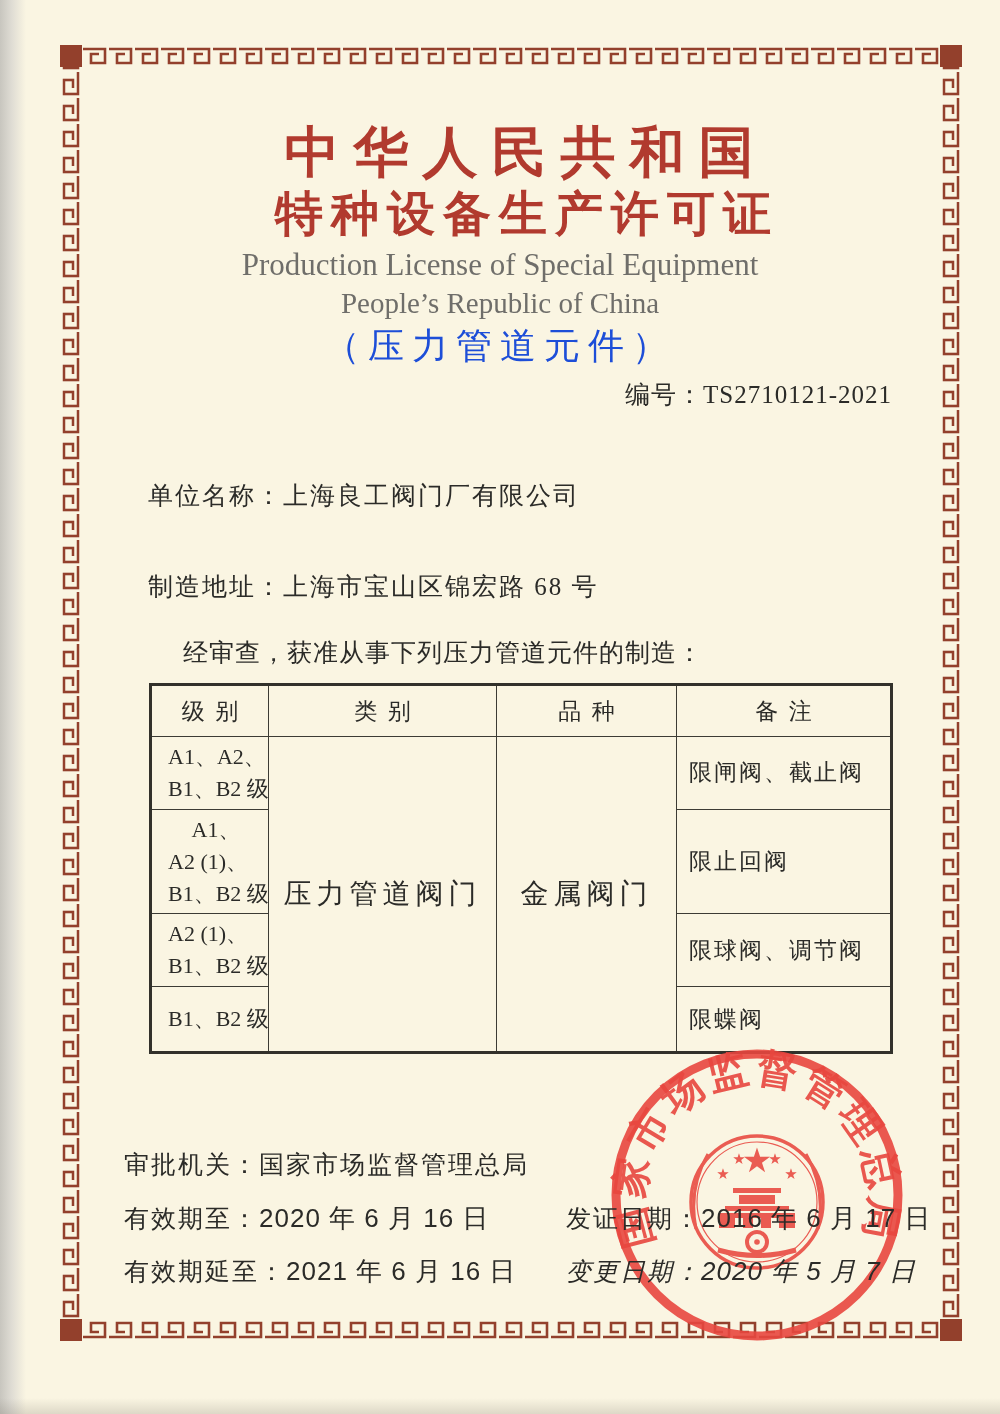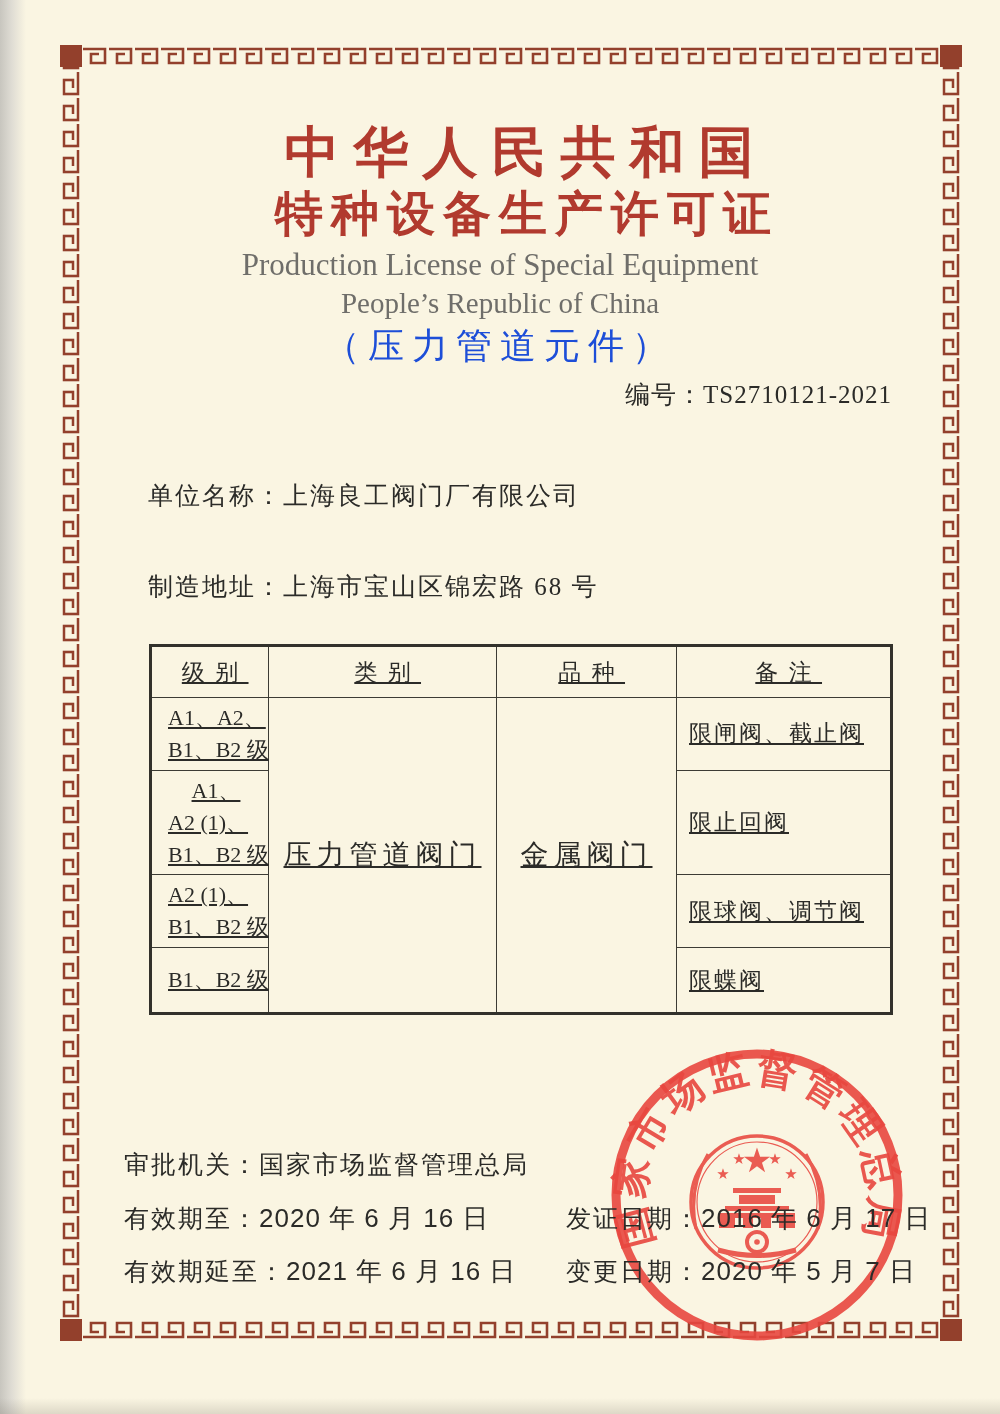--- a/index.html
+++ b/index.html
@@ -34,24 +34,23 @@
   .title-en1{top:247px;font-size:31px;color:#6f6e6a;}
   .title-en2{top:287px;font-size:29px;color:#6f6e6a;}
   .subtitle{top:322px;font-size:36px;color:#1d4ed8;letter-spacing:8px;}
   .serial{top:378px;right:108px;font-size:25px;letter-spacing:1px;}
 
   .company-name{left:148px;top:479px;font-size:25px;letter-spacing:2px;}
   .company-addr{left:148px;top:530px;font-size:25px;letter-spacing:2px;margin-top:40px;}
   .intro{left:183px;top:636px;font-size:25px;letter-spacing:1px;}
 
   .license-table{
-    position:absolute;left:149px;top:644px;
+    position:absolute;left:149px;top:683px;
     border-collapse:collapse;table-layout:fixed;width:741px;
     font-size:22px;
-    text-decoration:underline;
   }
   .license-table th,.license-table td{
     border:1.6px solid #3c3b34;
     padding:0 8px;vertical-align:middle;
   }
   .license-table{border:3px solid #32312b;}
   .license-table th{
     font-weight:normal;text-align:center;height:50px;
     letter-spacing:.45em;text-indent:.45em;font-size:23px;
   }
@@ -60,21 +59,21 @@
   .grade-line.center{text-align:center;}
   td.merged{text-align:center;letter-spacing:5px;font-size:28px;}
   td.remark{font-size:23px;letter-spacing:2px;padding-left:12px;}
   .r1{height:69px;} .r2{height:101px;} .r3{height:67px;} .r4{height:66px;}
 
   .footer-line{font-size:25px;letter-spacing:2px;z-index:3;}
   .f-authority{left:124px;top:1148px;}
   .f-valid{left:124px;top:1201px;}
   .f-extend{left:124px;top:1254px;}
   .f-issue{left:566px;top:1201px;}
-  .f-change{left:566px;top:1254px;}
+  .f-change{left:566px;top:1254px;font-style:italic;}
   .date-val{font-family:"Liberation Sans","DejaVu Sans",sans-serif;font-size:26px;letter-spacing:1px;}
 
   .seal{position:absolute;left:606px;top:1044px;width:302px;height:302px;z-index:2;}
 </style>
 </head>
 <body>
 
 <div class="page">
 
   <svg class="border-svg" width="1000" height="1414">
@@ -111,20 +110,21 @@
     <span>编号：</span><span>TS2710121-2021</span>
   </div>
 
   <div class="abs company-name">
     <span>单位名称：</span><span>上海良工阀门厂有限公司</span>
   </div>
   <div class="abs company-addr">
     <span>制造地址：</span><span>上海市宝山区锦宏路 68 号</span>
   </div>
 
+  <div class="abs intro">经审查，获准从事下列压力管道元件的制造：</div>
 
   <table class="license-table">
     <colgroup>
       <col style="width:118px">
         <col style="width:228px">
         <col style="width:180px">
         <col style="width:215px">
     </colgroup>
     <tbody>
         <tr>

